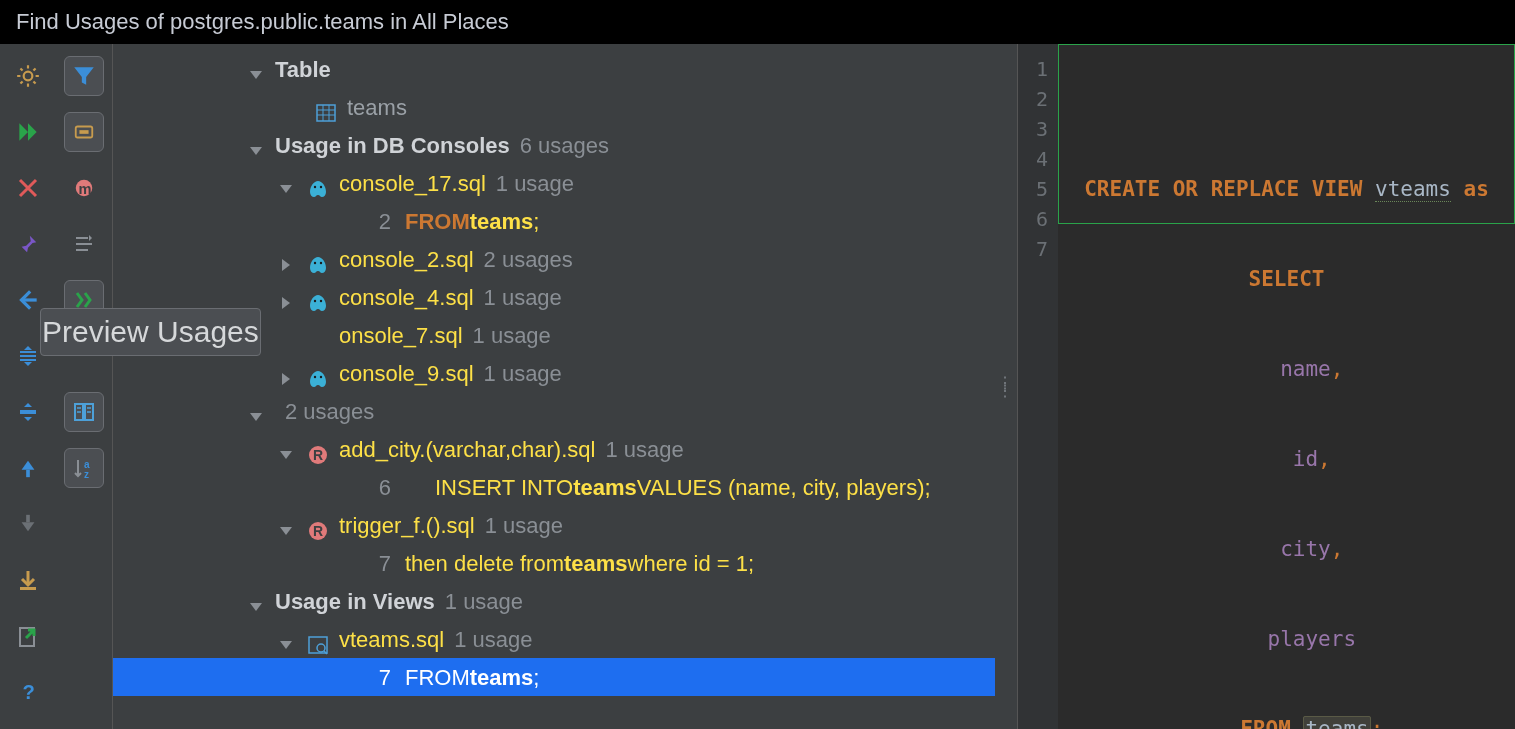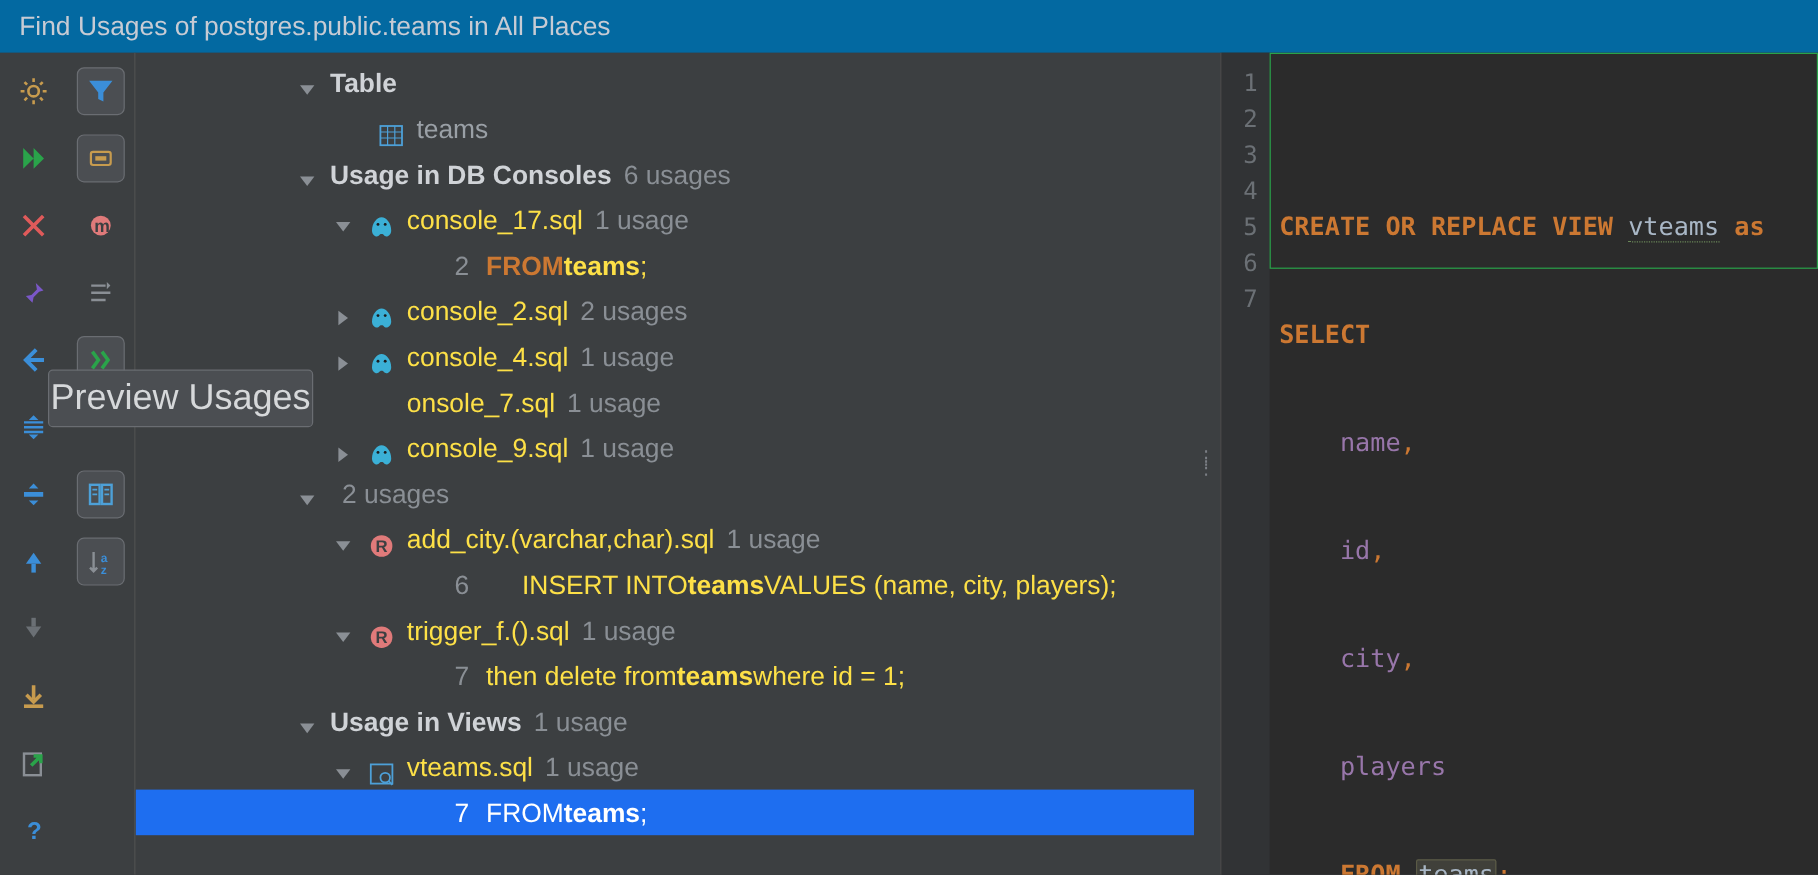--- a/index.html
+++ b/index.html
@@ -1,19 +1,19 @@
 <!DOCTYPE html>
 <html><head>
 <meta charset="utf-8">
 <style>
   * { box-sizing: border-box; margin: 0; padding: 0; }
   html, body { width: 1515px; height: 729px; overflow: hidden; font-family: "Segoe UI", Arial, sans-serif; }
   body { background: #3c3f41; color: #bbbbbb; }
 
-  .titlebar { height: 44px; background: #0369a1; display: flex; align-items: center; padding: 0 16px; font-size: 22px; color: #c7cbd4; }
+  .titlebar { height: 44px; background: #000000; display: flex; align-items: center; padding: 0 16px; font-size: 22px; color: #c7cbd4; }
 
   .main { display: flex; height: calc(729px - 44px); }
 
   .toolcols { display: flex; flex-direction: row; background: #3c3f41; border-right: 1px solid #555; }
   .toolcol { width: 56px; display: flex; flex-direction: column; align-items: center; padding-top: 12px; gap: 16px; }
   .tool-btn { width: 40px; height: 40px; border-radius: 6px; display: flex; align-items: center; justify-content: center; cursor: pointer; }
   .tool-btn.boxed { border: 1px solid #6a6d72; background: #4b4e52; }
   .tool-btn svg { display: block; }
 
   .tooltip { position: absolute; left: 40px; top: 308px; background: #4b4e52; color: #d6d8da; font-size: 30px; padding: 6px 1px; border: 1px solid #6a6d72; border-radius: 4px; z-index: 50; pointer-events: none; }
@@ -33,21 +33,21 @@
   .kw-green { color: #fde047; }
   .tok-strong { font-weight: 700; }
   .muted { color: #9aa0a6; }
 
   .splitter { width: 22px; background: #3c3f41; display:flex; align-items:center; justify-content:center; cursor: col-resize;}
   .splitter .dots { color: #7b7f85; font-size: 16px; line-height: 8px; letter-spacing: 2px; text-align:center;}
 
   .editor { width: 498px; background: #2b2b2b; display: flex; border-left: 1px solid #555;}
   .gutter { width: 40px; background: #313335; color: #6b7075; text-align: right; padding: 10px 10px 0 0; font-family: "Menlo","Consolas",monospace; font-size: 20px; line-height: 30px; }
   .code { flex:1; padding: 10px 8px 0 8px; font-family: "Menlo","Consolas",monospace; font-size: 21px; line-height: 30px; position: relative; white-space: pre; }
-  .code .l { display:block; height:30px; }
+  .code .l { display:block; height:30px;text-align:center; }
   .c-orange { color: #cc7832; font-weight: 700; }
   .c-orange-nb { color: #cc7832; }
   .c-ident { color: #a9b7c6; }
   .c-purple { color: #9876aa; }
   .c-green-underline { color: #a9b7c6; border-bottom: 1px dotted #6a8759; }
   .green-box { position: absolute; border: 1px solid #2aa34a; pointer-events: none; }
   .hl-line { position:absolute; background:#323232; height:30px; left:0; right:0; z-index:-1;}
   .usage-hl { background: #40403a; border:1px solid #5a5a46; padding:0 1px; border-radius:2px;}
 
   .ind-1 { padding-left: 130px; }

